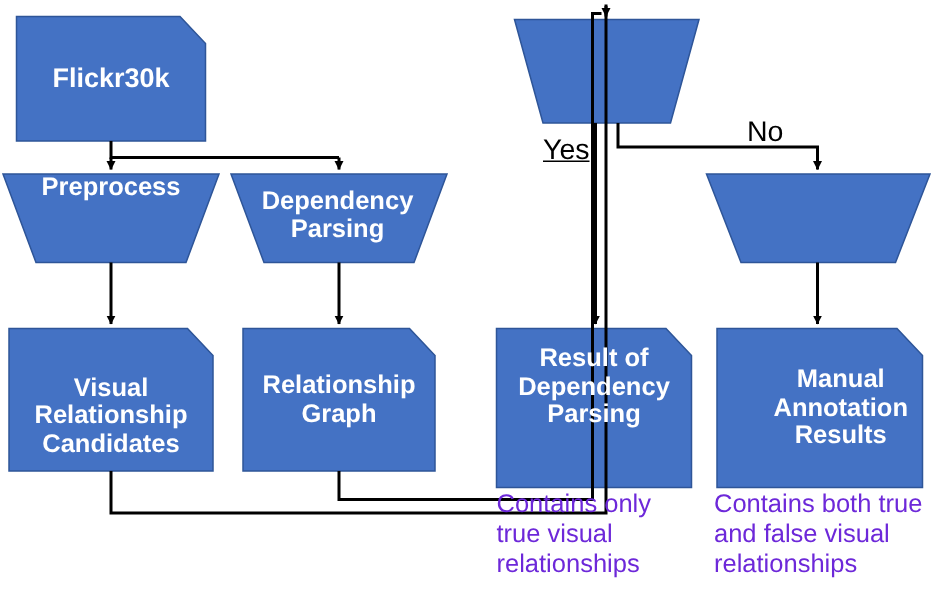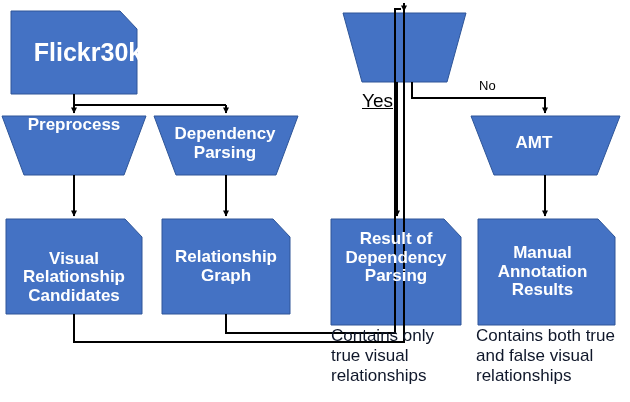--- a/index.html
+++ b/index.html
@@ -42,21 +42,21 @@
   .edge-label {
     position: absolute;
     color: #000000;
     font-family: "Liberation Sans", sans-serif;
     font-weight: normal;
     line-height: 1.0;
     white-space: nowrap;
   }
   .caption {
     position: absolute;
-    color: #0f172a;
+    color: #6d28d9;
     font-family: "Liberation Sans", sans-serif;
     font-weight: normal;
     line-height: 1.18;
     white-space: pre-line;
     text-align: left;
   }
 </style>
 </head>
 <body>
 
@@ -101,48 +101,47 @@
 
     <path d="M404,4 L404,11" fill="none" stroke="#000000" stroke-width="2" marker-end="url(#arrowhead)"></path>
 
     <path d="M397,82 L397,216" fill="none" stroke="#000000" stroke-width="2" marker-end="url(#arrowhead)"></path>
 
     <path d="M412,82 L412,98 L545,98 L545,113" fill="none" stroke="#000000" stroke-width="2" marker-end="url(#arrowhead)"></path>
 
     <path d="M545,175 L545,216" fill="none" stroke="#000000" stroke-width="2" marker-end="url(#arrowhead)"></path>
   </svg>
 
-  <div class="node-label" style="left:25px; top:11px; width:126px; height:83px; font-size:25px;">Flickr30k</div>
+  <div class="node-label" style="left:11px; top:11px; width:126px; height:83px; font-size:18px;">Flickr30k</div>
 
   <div class="node-label" style="left:2px; top:100px; width:144px; height:50px; font-size:17px;">Preprocess</div>
 
   <div class="node-label" style="left:152px; top:116px; width:146px; height:55px; font-size:17px;">Dependency
 Parsing</div>
 
   <div class="node-label" style="left:6px; top:219px; width:136px; height:95px; font-size:17px;margin-top:11px;">Visual
 Relationship
 Candidates</div>
 
   <div class="node-label" style="left:162px; top:219px; width:128px; height:95px; font-size:17px;">Relationship
 Graph</div>
 
 
-  <div class="node-label" style="left:471px; top:118px; width:126px; height:50px; font-size:17px;">AMT</div>
 
   <div class="node-label" style="left:331px; top:219px; width:130px; height:78px; font-size:17px;">Result of
 Dependency
 Parsing</div>
 
-  <div class="node-label" style="left:474px; top:219px; width:137px; height:106px; font-size:17px;">Manual
+  <div class="node-label" style="left:492px; top:219px; width:137px; height:106px; font-size:17px;">Manual
 Annotation
 Results</div>
 
   <div class="edge-label" style="left:362px; top:91px; font-size:19px;text-decoration:underline;">Yes</div>
 
-  <div class="edge-label" style="left:479px; top:79px; font-size:13px;">No</div>
+  <div class="edge-label" style="left:498px; top:79px; font-size:19px;">No</div>
 
   <div class="caption" style="left:331px; top:326px; width:150px; font-size:17px;">Contains only
 true visual
 relationships</div>
 
   <div class="caption" style="left:476px; top:326px; width:158px; font-size:17px;">Contains both true
 and false visual
 relationships</div>
 
 </div>

